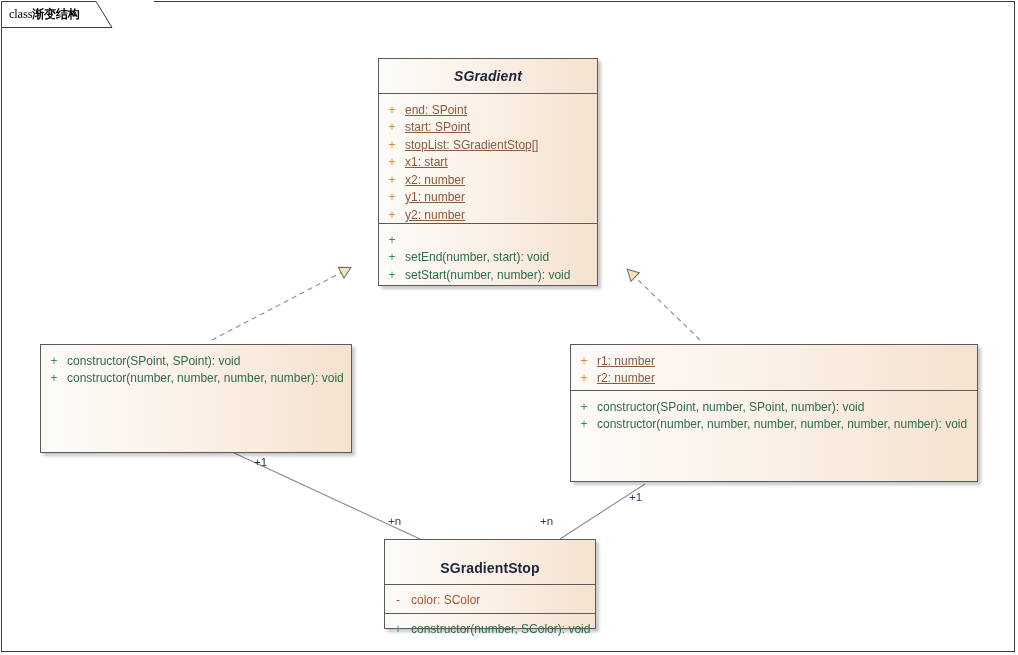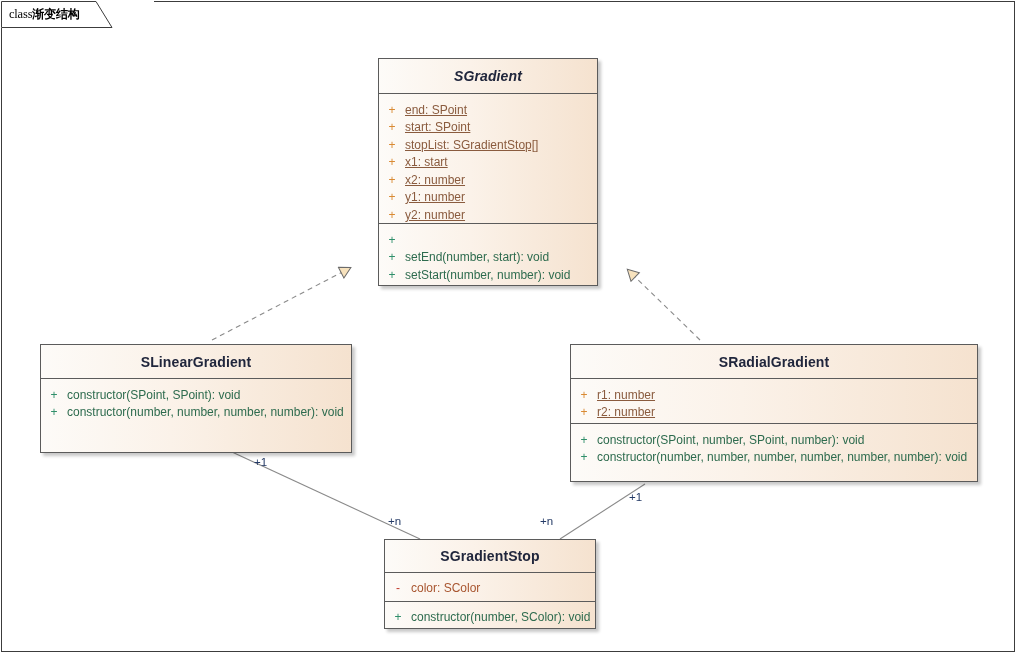--- a/index.html
+++ b/index.html
@@ -206,35 +206,33 @@
         <span class="sig">setEnd(number, start): void</span>
       </div>
       <div class="row pub">
         <span class="vis">+</span>
         <span class="sig">setStart(number, number): void</span>
       </div>
     </div>
   </div>
 
   <div class="cls" id="box-slineargradient" style="left:40px; top:344px; width:312px; height:109px;">
-    <div class="sec cls-title" style="height:33px;">SLinearGradient</div>
     <div class="sec ops" style="height:74px; padding:7px 0 0 0;">
       <div class="row pub">
         <span class="vis">+</span>
         <span class="sig">constructor(SPoint, SPoint): void</span>
       </div>
       <div class="row pub">
         <span class="vis">+</span>
         <span class="sig">constructor(number, number, number, number): void</span>
       </div>
     </div>
   </div>
 
   <div class="cls" id="box-sradialgradient" style="left:570px; top:344px; width:408px; height:138px;">
-    <div class="sec cls-title" style="height:33px;">SRadialGradient</div>
     <div class="sec attrs" style="height:45px; padding:7px 0 0 0;">
       <div class="row pub">
         <span class="vis">+</span>
         <span class="sig">r1: number</span>
       </div>
       <div class="row pub">
         <span class="vis">+</span>
         <span class="sig">r2: number</span>
       </div>
     </div>
@@ -244,21 +242,21 @@
         <span class="sig">constructor(SPoint, number, SPoint, number): void</span>
       </div>
       <div class="row pub">
         <span class="vis">+</span>
         <span class="sig">constructor(number, number, number, number, number, number): void</span>
       </div>
     </div>
   </div>
 
   <div class="cls" id="box-sgradientstop" style="left:384px; top:539px; width:212px; height:90px;">
-    <div class="sec cls-title" style="height:32px;">SGradientStop</div>
+    <div class="sec cls-title" style="height:32px;margin-top:12px;">SGradientStop</div>
     <div class="sec attrs" style="height:29px; padding:6px 0 0 0;">
       <div class="row priv">
         <span class="vis">-</span>
         <span class="sig">color: SColor</span>
       </div>
     </div>
     <div class="sec ops" style="height:29px; padding:6px 0 0 0;">
       <div class="row pub">
         <span class="vis">+</span>
         <span class="sig">constructor(number, SColor): void</span>

